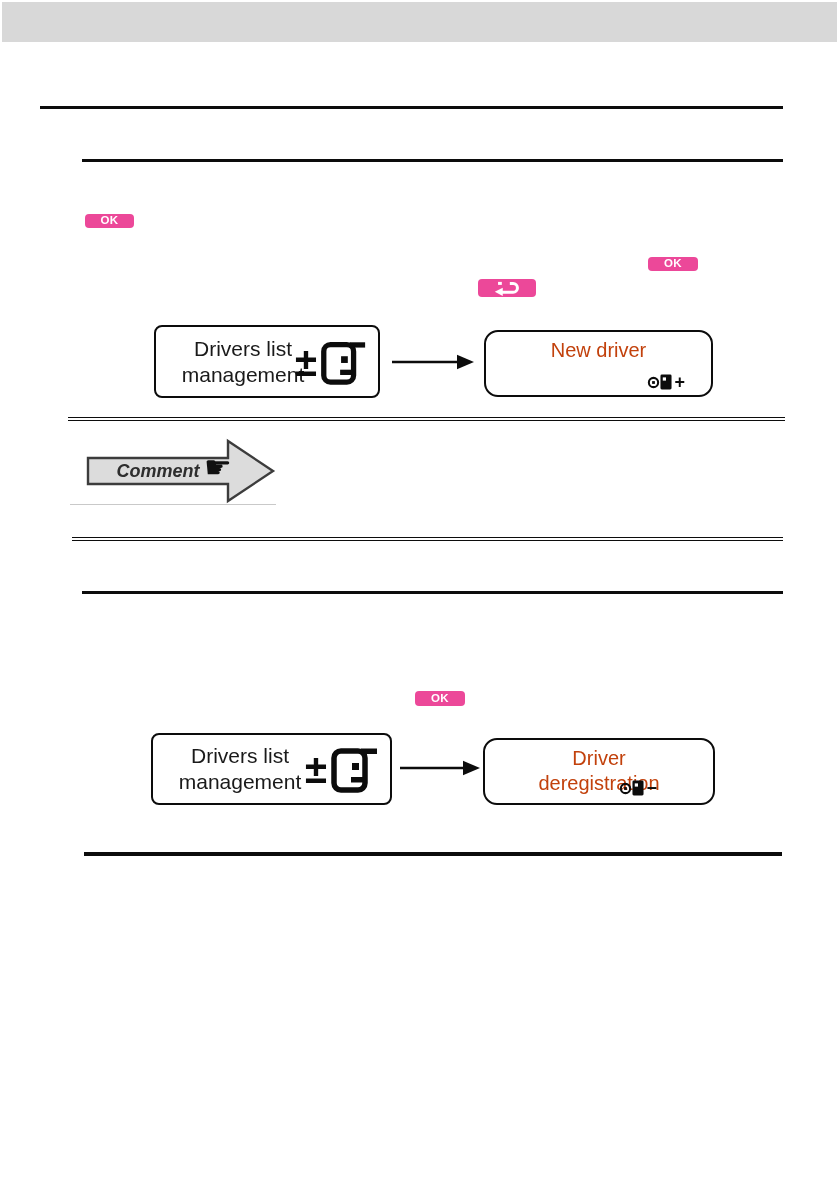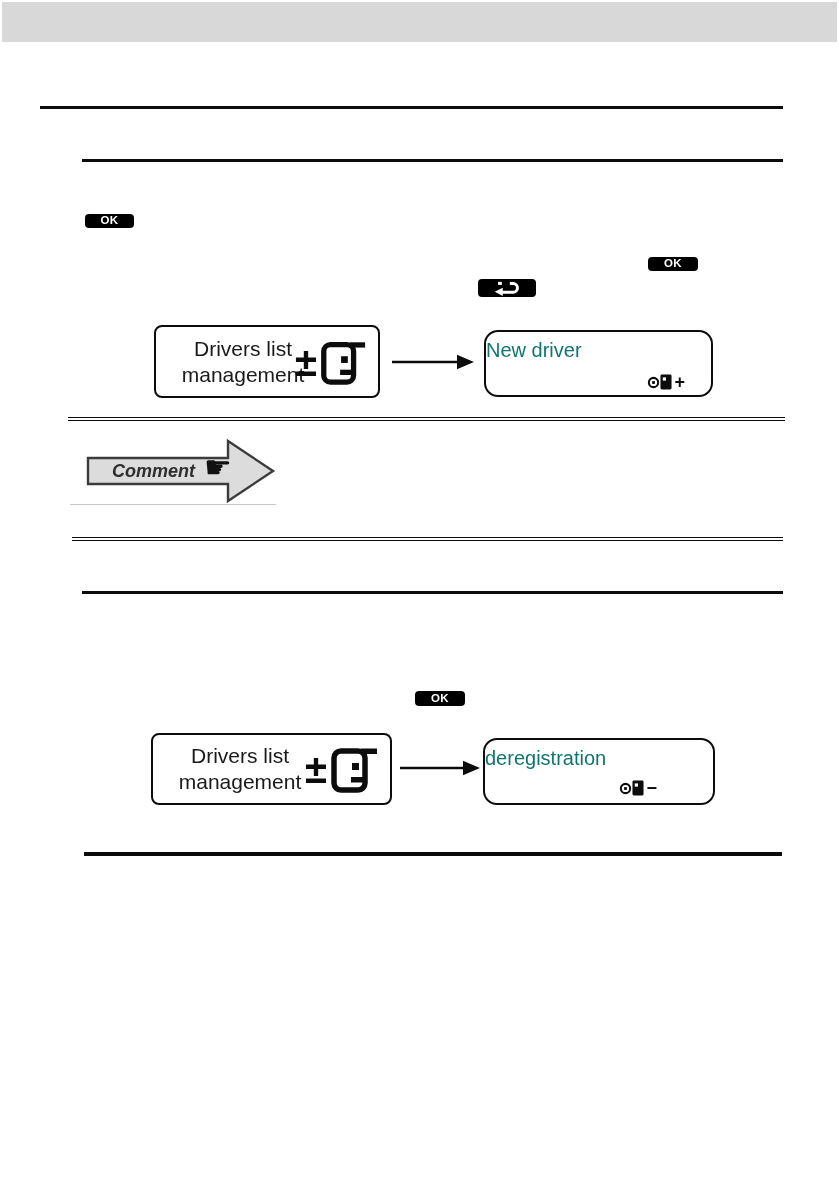--- a/index.html
+++ b/index.html
@@ -16,21 +16,21 @@
   .rule-f { left:82px;  top:591px; width:701px; height:3px; }
   .rule-g { left:84px;  top:852px; width:698px; height:3.5px; }
   .dbl-rule { position:absolute; height:2px;
     border-top:1.6px solid #0c0c0c; border-bottom:1.6px solid #0c0c0c; background:transparent; }
   .dbl-c { left:68px; top:417px; width:717px; }
   .dbl-e { left:72px; top:537px; width:711px; }
   .comment-underline { position:absolute; left:70px; top:504px; width:206px; height:1px; background:#c9c9c9; }
 
   
   .key {
-    position:absolute; background:#000000; color:#fff; border-radius:4px;
+    position:absolute; background:#ec4899; color:#fff; border-radius:4px;
     display:flex; align-items:center; justify-content:center;
     font-weight:bold; font-size:11.5px; letter-spacing:0.5px; line-height:1;
   }
   .key-ok-1 { left:85px;  top:214px; width:49px; height:14px; }
   .key-ok-2 { left:648px; top:257px; width:50px; height:14px; }
   .key-ok-3 { left:415px; top:691px; width:50px; height:15px; }
   .key-back { left:478px; top:279px; width:58px; height:18px; border-radius:4px; }
   .key-back svg { display:block; }
 
   
@@ -41,36 +41,36 @@
   .f1-dst { left:484px; top:330px; width:229px; height:67px; }
   .f2-src { left:151px; top:733px; width:241px; height:72px; }
   .f2-dst { left:483px; top:738px; width:232px; height:67px; }
 
   .src-text { position:absolute; left:12px; top:50%; transform:translateY(-50%);
     width:150px; text-align:center; font-size:21px; line-height:26px; color:#1a1a1a; }
   .src-icon { position:absolute; right:10px; top:50%; transform:translateY(-50%);
     display:flex; align-items:center; }
   .pm-glyph { font-size:40px; font-weight:bold; line-height:0.9; margin-right:1px; color:#0c0c0c; }
 
-  .dst-text { position:absolute; left:0; right:0; top:6px; text-align:left;
-    font-size:20px; line-height:25px; color:#0f766e; }
+  .dst-text { position:absolute; left:0; right:0; top:6px; text-align:center;
+    font-size:20px; line-height:25px; color:#c2410c; }
   .mini { position:absolute; display:flex; align-items:center; }
   .f1-dst .mini { right:26px; bottom:4px; }
   .f2-dst .mini { right:56px; bottom:6px; }
   .mini svg { display:block; }
   .mod-glyph { font-size:18px; font-weight:900; line-height:1; margin-left:2px; color:#0c0c0c; }
 
   .flow-arrow { position:absolute; }
   .fa-1 { left:392px; top:350px; }
   .fa-2 { left:400px; top:756px; }
 
   
   .comment-wrap { position:absolute; left:86px; top:438px; width:190px; height:66px; }
   .comment-wrap svg { position:absolute; left:0; top:0; }
-  .comment-label { position:absolute; left:26px; top:23px; width:92px; text-align:left;
+  .comment-label { position:absolute; left:26px; top:23px; width:92px; text-align:center;
     font-style:italic; font-weight:bold; font-size:18px; color:#2e2e2e; }
   .comment-hand { position:absolute; left:118px; top:11px; font-size:31px; color:#111;
     font-family:"DejaVu Sans",sans-serif; }
 </style>
 </head>
 <body>
 
 <div id="canvas">
 
   <div class="header-bar"></div>
@@ -165,20 +165,21 @@
     </div>
   </div>
 
   <svg class="flow-arrow fa-2" width="80" height="24" viewBox="0 0 80 24">
     <line x1="0" y1="12" x2="64" y2="12" stroke="#0c0c0c" stroke-width="2.4"></line>
     <polygon points="63,4.8 80,12 63,19.2" fill="#0c0c0c"></polygon>
   </svg>
 
   <div class="flow-box dst f2-dst">
     <div class="dst-text">
+      <div>Driver</div>
       <div>deregistration</div>
     </div>
     <div class="mini">
       <svg width="13" height="13" viewBox="0 0 14 14">
         <circle cx="7" cy="7" r="5" fill="none" stroke="#0c0c0c" stroke-width="2.2"></circle>
         <rect x="5.5" y="5.5" width="3" height="3" fill="#0c0c0c"></rect>
       </svg>
       <svg width="12" height="16" viewBox="0 0 13 17">
         <rect x="0.5" y="0.5" width="12" height="16" rx="1.5" fill="#0c0c0c"></rect>
         <rect x="3" y="3.5" width="3.5" height="3.5" fill="#fff"></rect>

